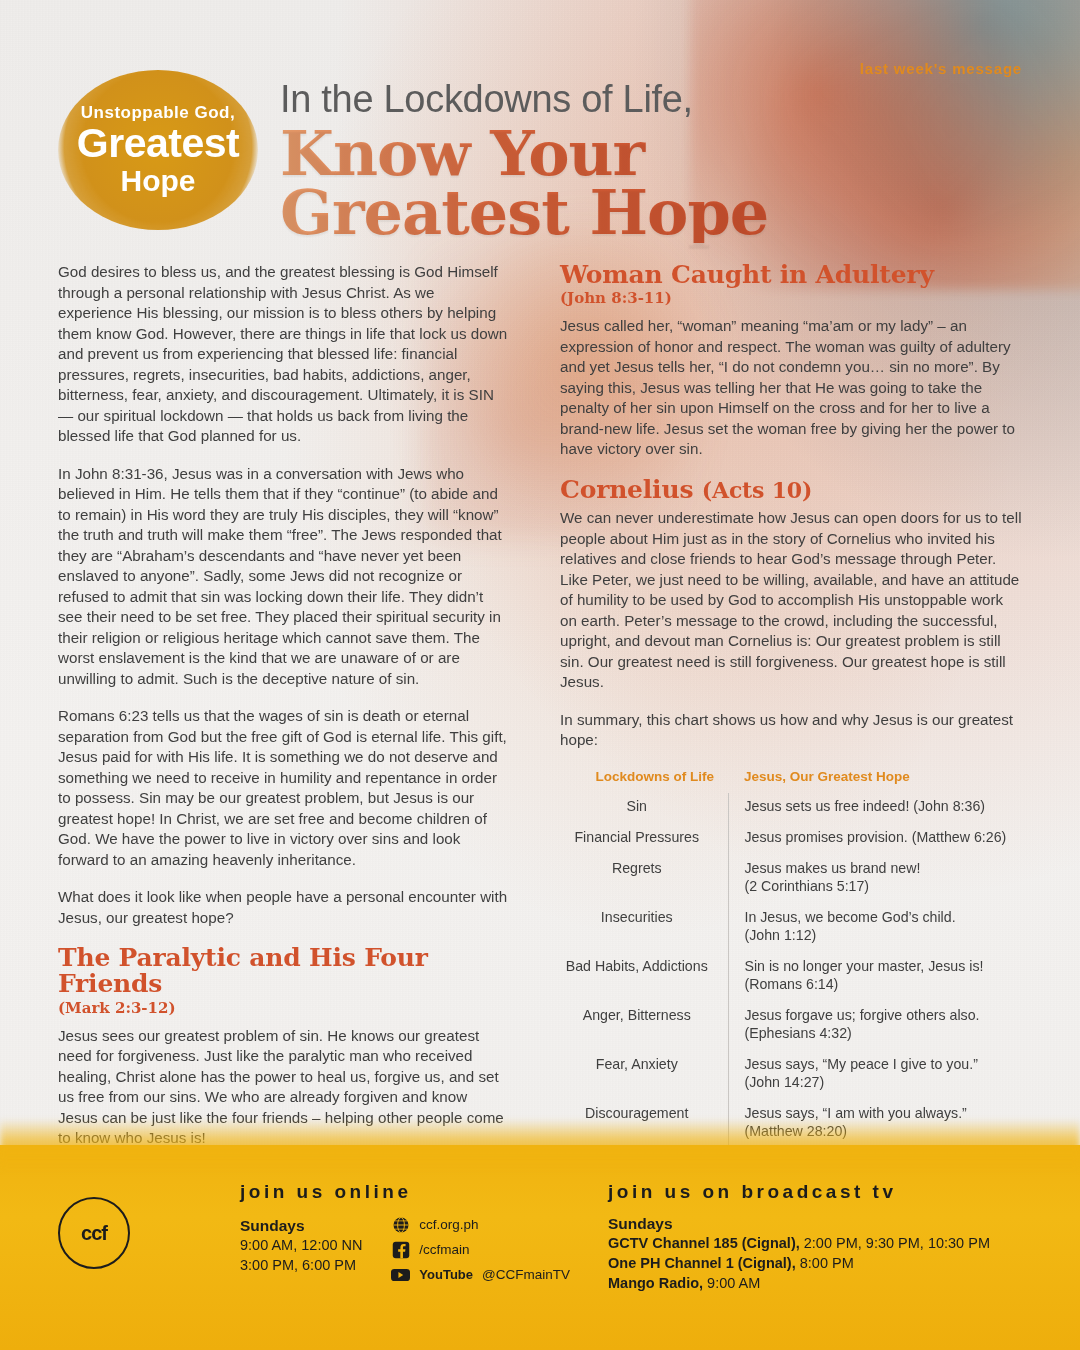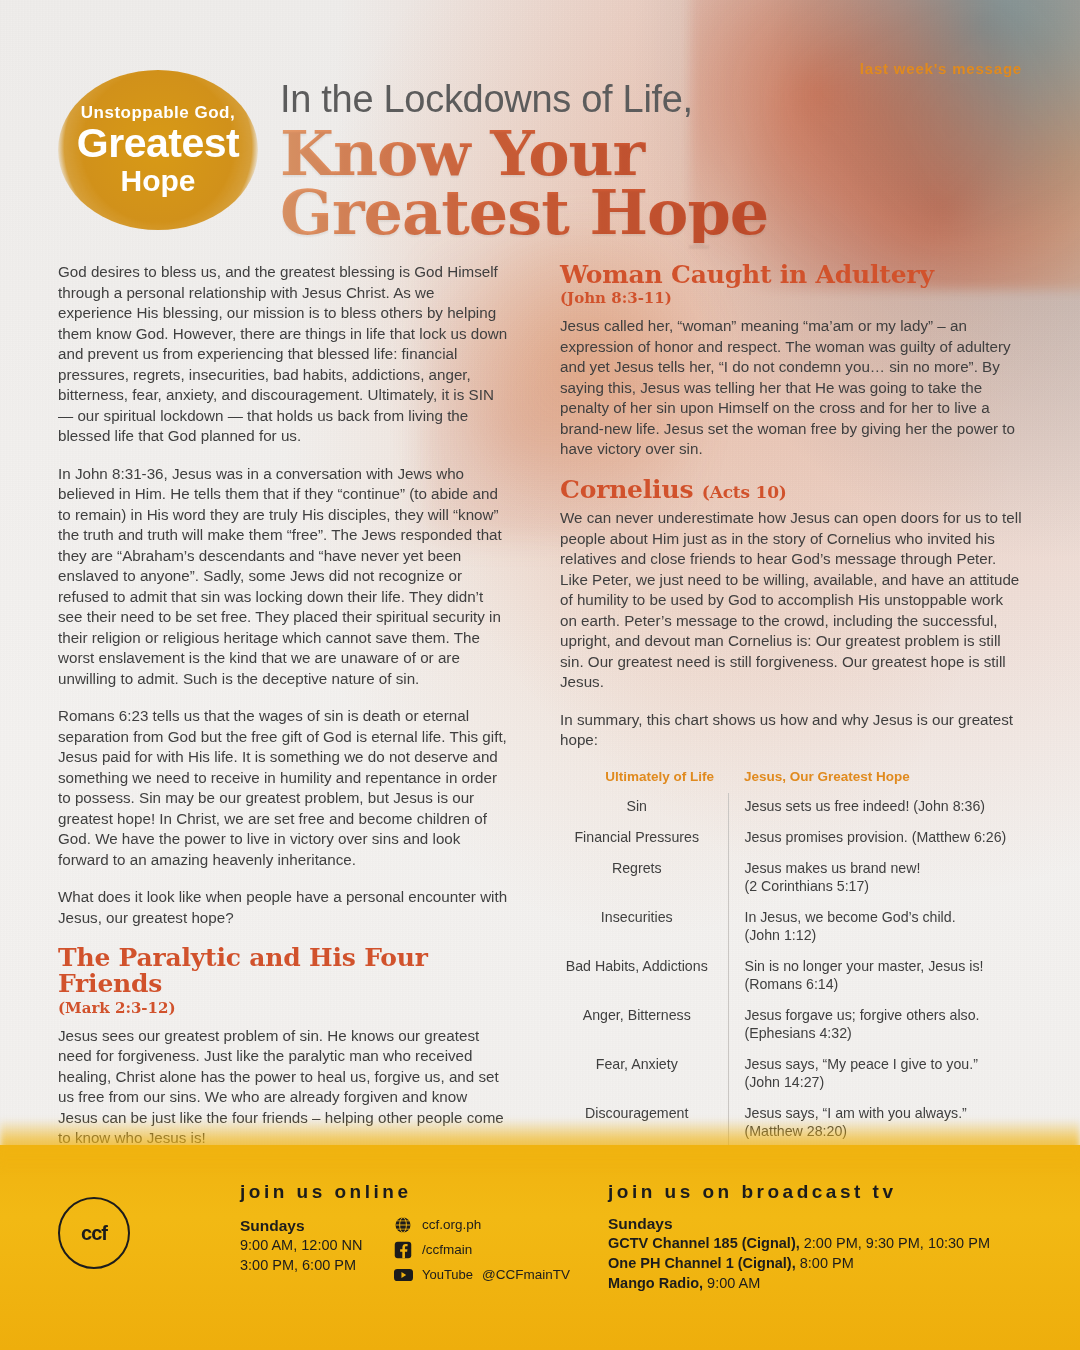--- a/index.html
+++ b/index.html
@@ -98,21 +98,21 @@
   h2.sec {
     font-family: "DejaVu Serif", serif;
     font-size: 25px; color: #d1522c; font-weight: bold; letter-spacing: -0.2px;
     line-height: 1.05;
   }
   h3.ref {
     font-family: "DejaVu Serif", serif;
     font-size: 15px; color: #d1522c; font-weight: bold; margin-top: 1px; margin-bottom: 9px;
   }
   h2.sec .inline-ref {
-    font-size: 17px;
+    font-size: 22px;
   }
   .sec-block { margin-top: 6px; }
 
   
   .chart { margin-top: 18px; width: 462px; }
   .chart table { border-collapse: collapse; width: 100%; }
   .chart th {
     font-size: 13.5px; color: #e08a1e; font-weight: bold; padding-bottom: 9px;
   }
   .chart th.l { text-align: right; padding-right: 14px; width: 168px;}
@@ -153,21 +153,21 @@
   .foot-sub { font-size: 15.5px; font-weight: bold; color: #1c1c1c; }
   .foot-line { font-size: 14.5px; color: #1c1c1c; line-height: 20px; }
   .foot-line b { font-weight: bold; }
   .online-grid { display: flex; gap: 26px; }
   .online-left { width: 130px; padding-top: 2px; }
   .social { margin-top: 0px; }
   .social-row { display: flex; align-items: center; gap: 9px; margin-bottom: 6px; font-size: 13.5px; color: #1c1c1c; }
   .ic { width: 19px; height: 19px; display: inline-flex; align-items: center; justify-content: center; }
   .ic svg { display: block; }
   .handle { font-weight: normal; }
-  .yt-text { font-size: 13px; font-weight: normal; color: #1c1c1c; }
+  .yt-text { font-size: 13px; font-weight: bold; color: #1c1c1c; }
 </style>
 </head>
 <body>
 
 <div class="page">
   <div class="photo-blob"></div>
   <div class="photo-blob2"></div>
   <div class="paper-noise"></div>
 
   <div class="last-week">last week's message</div>
@@ -214,21 +214,21 @@
       </h2>
       <p class="body" style="margin-top:5px;">We can never underestimate how Jesus can open doors for us to tell people about Him just as in the story of Cornelius who invited his relatives and close friends to hear God’s message through Peter. Like Peter, we just need to be willing, available, and have an attitude of humility to be used by God to accomplish His unstoppable work on earth. Peter’s message to the crowd, including the successful, upright, and devout man Cornelius is: Our greatest problem is still sin. Our greatest need is still forgiveness. Our greatest hope is still Jesus.</p>
     </div>
 
     <p class="body">In summary, this chart shows us how and why Jesus is our greatest hope:</p>
 
     <div class="chart">
       <table>
         <thead>
           <tr>
-            <th class="l">Ultimately of Life</th>
+            <th class="l">Lockdowns of Life</th>
             <th class="r">Jesus, Our Greatest Hope</th>
           </tr>
         </thead>
         <tbody id="chart-body">
             <tr>
               <td class="l">Sin</td>
               <td class="r">Jesus sets us free indeed! (John 8:36)</td>
             </tr>
             <tr>
               <td class="l">Financial Pressures</td>

